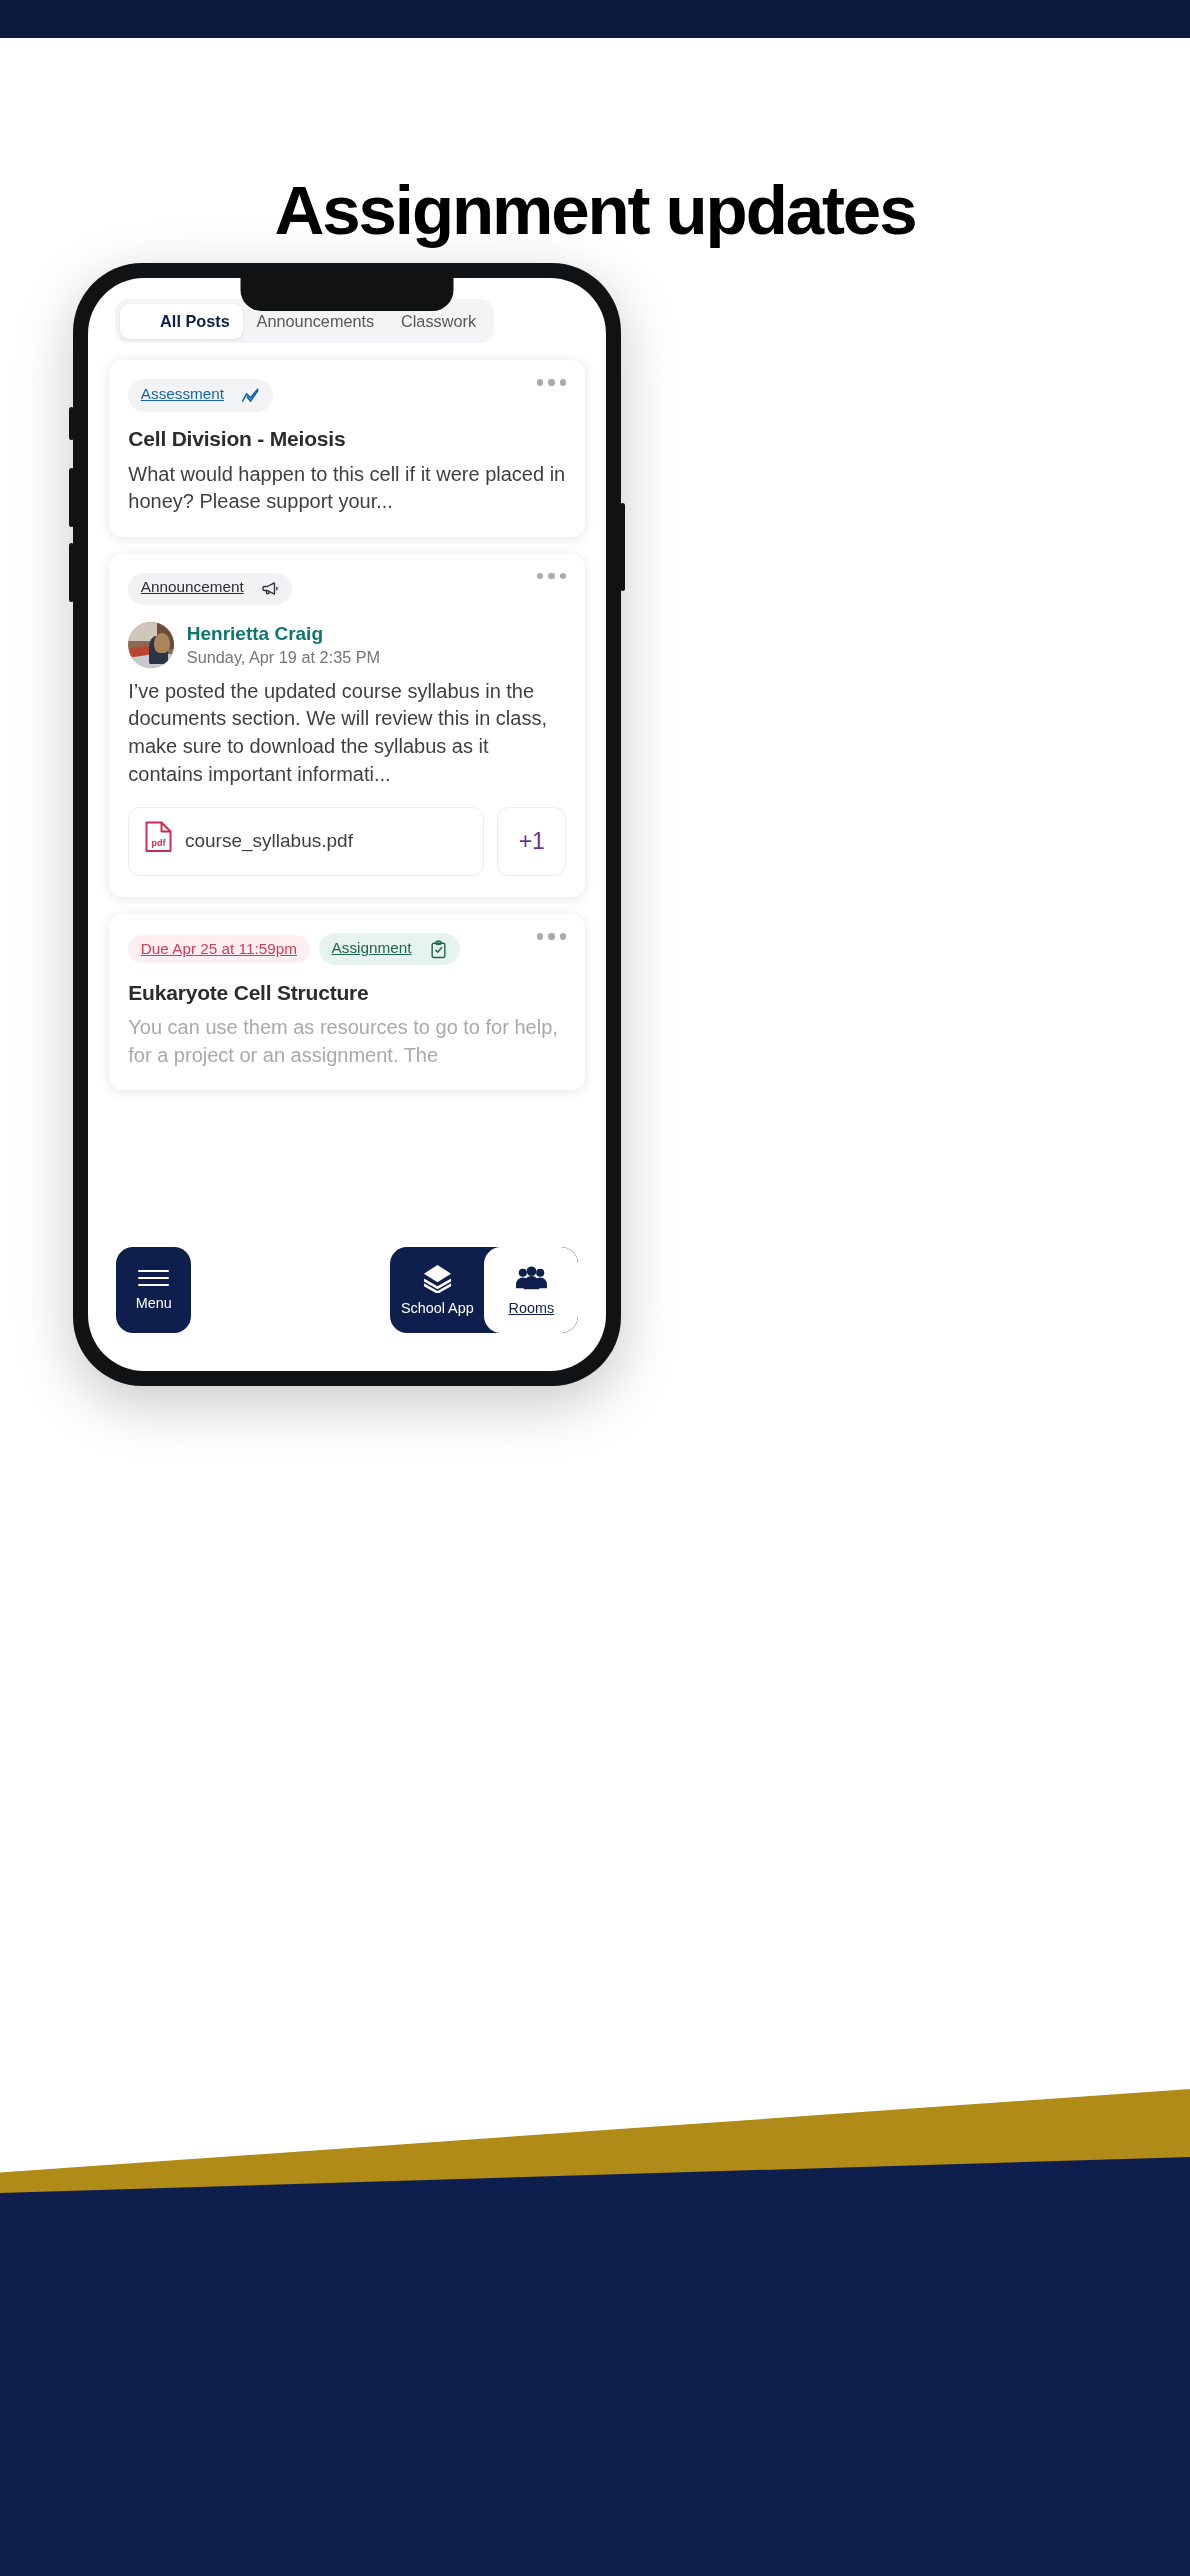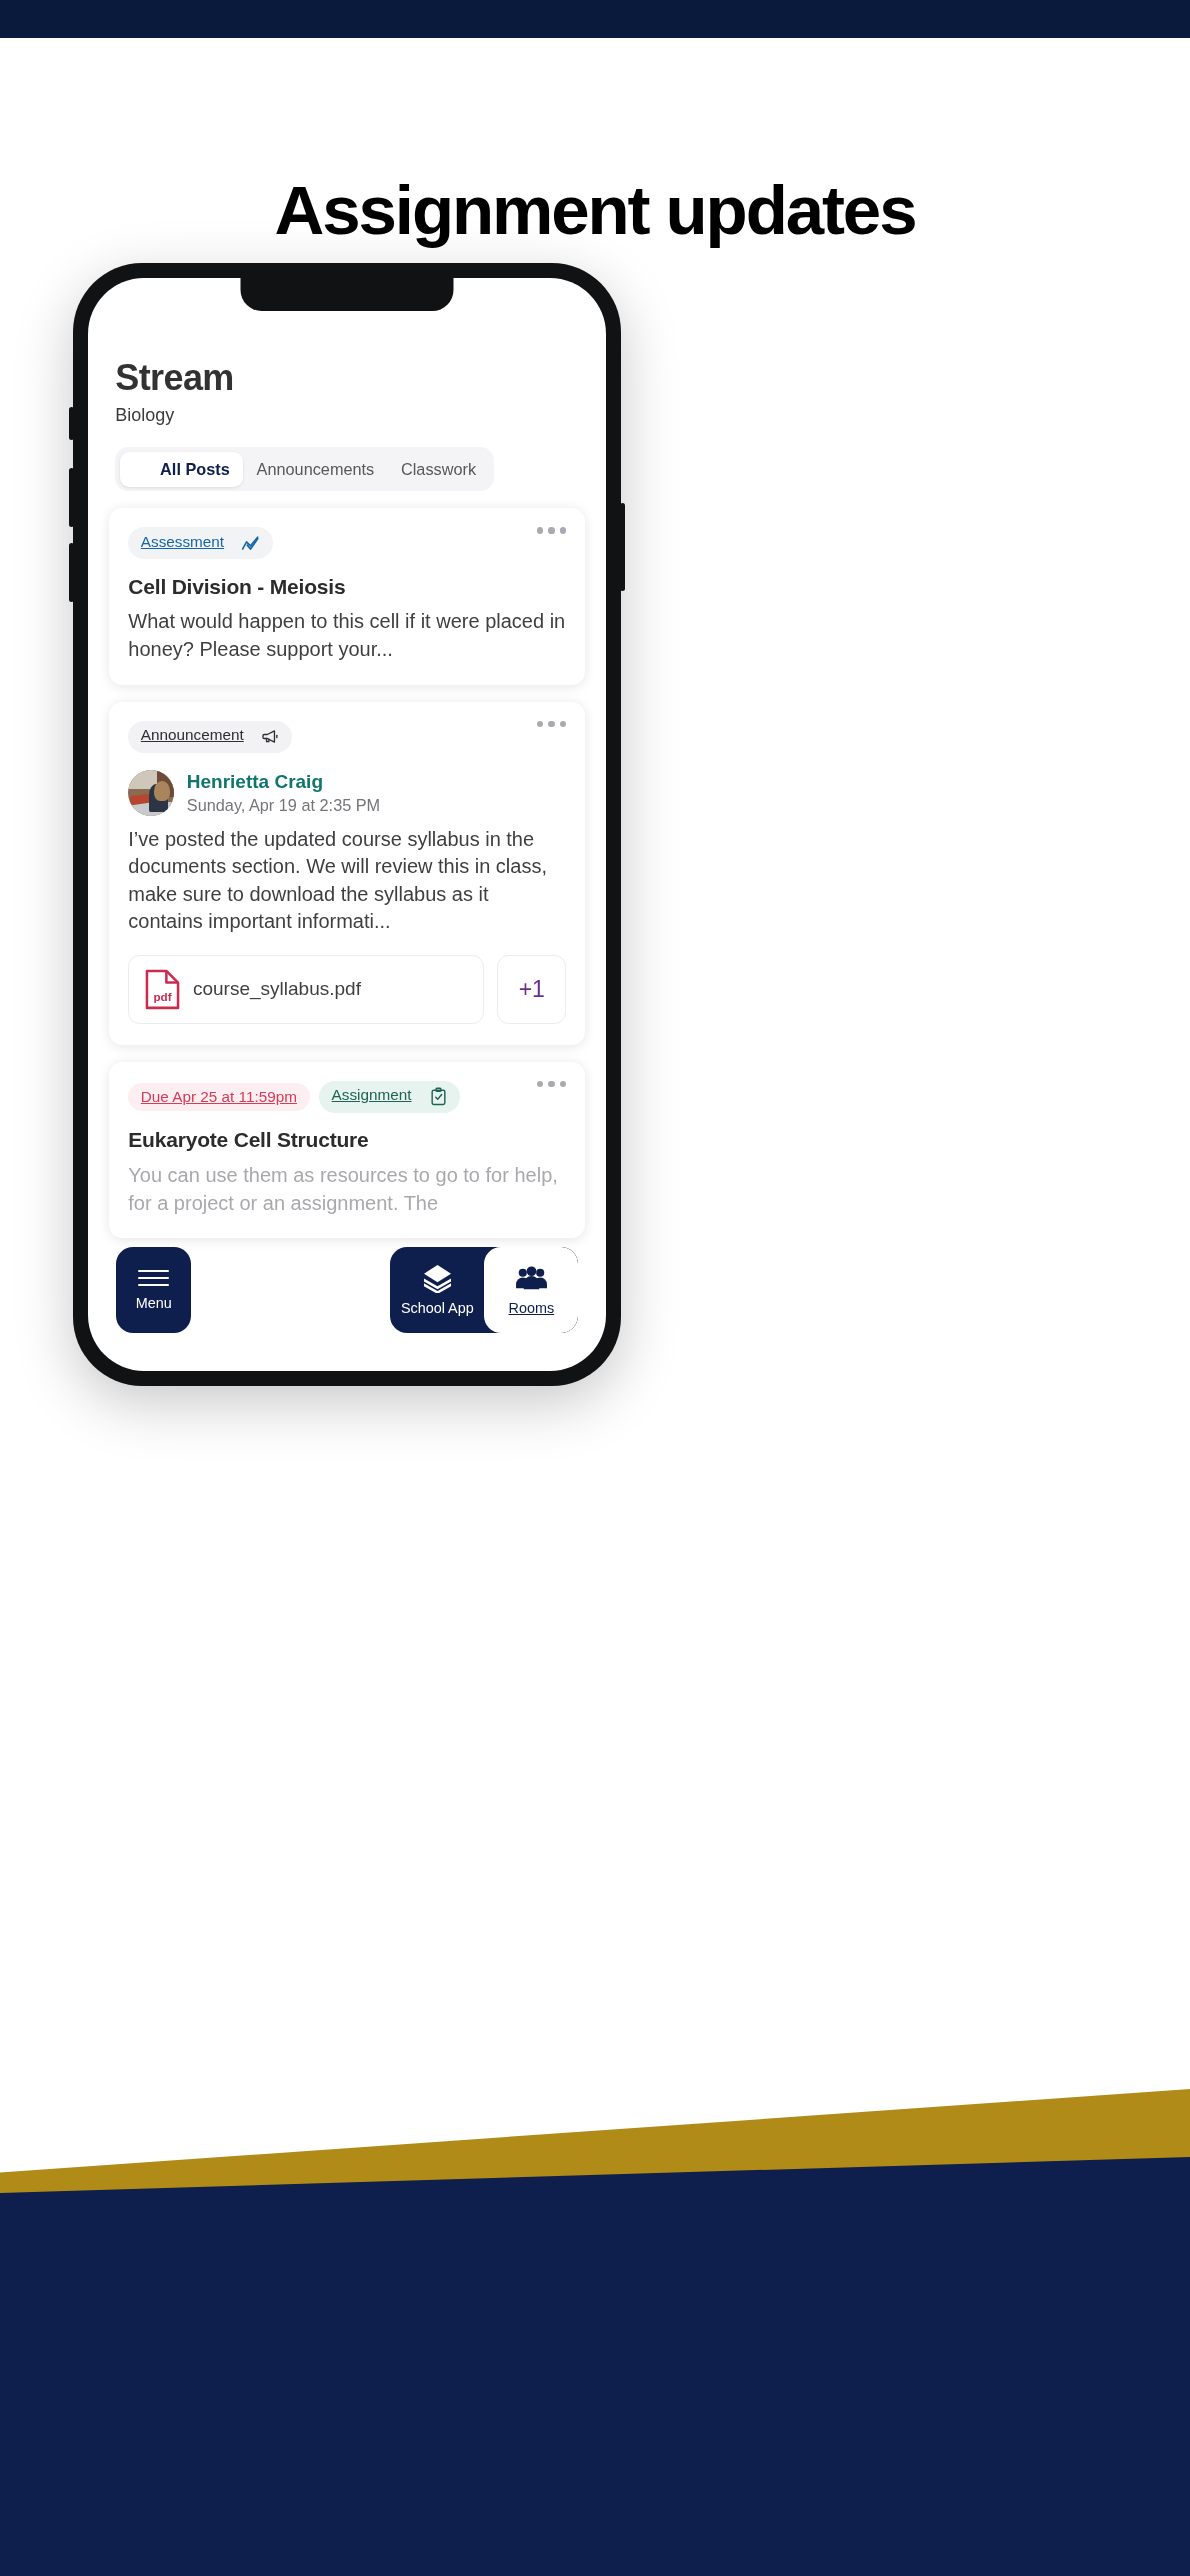--- a/index.html
+++ b/index.html
@@ -171,21 +171,21 @@
     flex:1; display:flex; align-items:center; gap:13.4px;
     border:1.4px solid #ecebf3; border-radius:11.5px;
     padding:13.4px 15.3px; min-height:67px;
   }
   .attach-name { font-size:19px; color:#3f3f42; font-weight:300; }
   .attach-more {
     width:69px; display:flex; align-items:center; justify-content:center;
     border:1.4px solid #ecebf3; border-radius:11.5px;
     font-size:23px; color:#6b2c8f; font-weight:300;
   }
-  .pdf-icon { width:35px; height:40px; flex:none; }
+  .pdf-icon { width:27px; height:40px; flex:none; }
 
   
   #bottom-nav {
     position:absolute; left:0; right:0; bottom:38px;
     padding:0 28px;
     display:flex; align-items:center; justify-content:space-between;
     z-index:20;
   }
   #menu-button {
     width:75px; height:86px;
@@ -227,24 +227,20 @@
   <div class="side-btn" id="btn-volup"></div>
   <div class="side-btn" id="btn-voldn"></div>
   <div class="side-btn" id="btn-power"></div>
 
   <div id="phone-screen">
     <div id="phone-notch"></div>
 
     <div id="app">
 
       
-      <div id="app-header">
-        <div id="stream-title">Stream</div>
-        <div id="course-name">Biology</div>
-      </div>
 
       
       <div id="tabs">
         <div class="tab active">All Posts</div>
         <div class="tab">Announcements</div>
         <div class="tab">Classwork</div>
       </div>
 
       
       <div id="feed">

